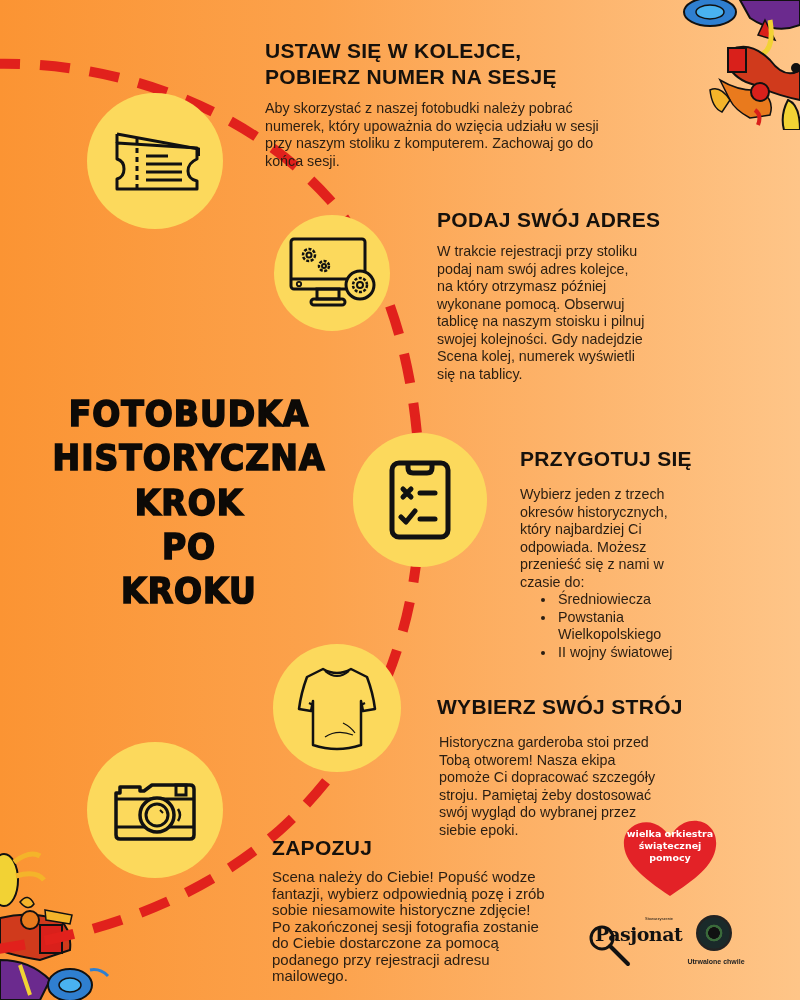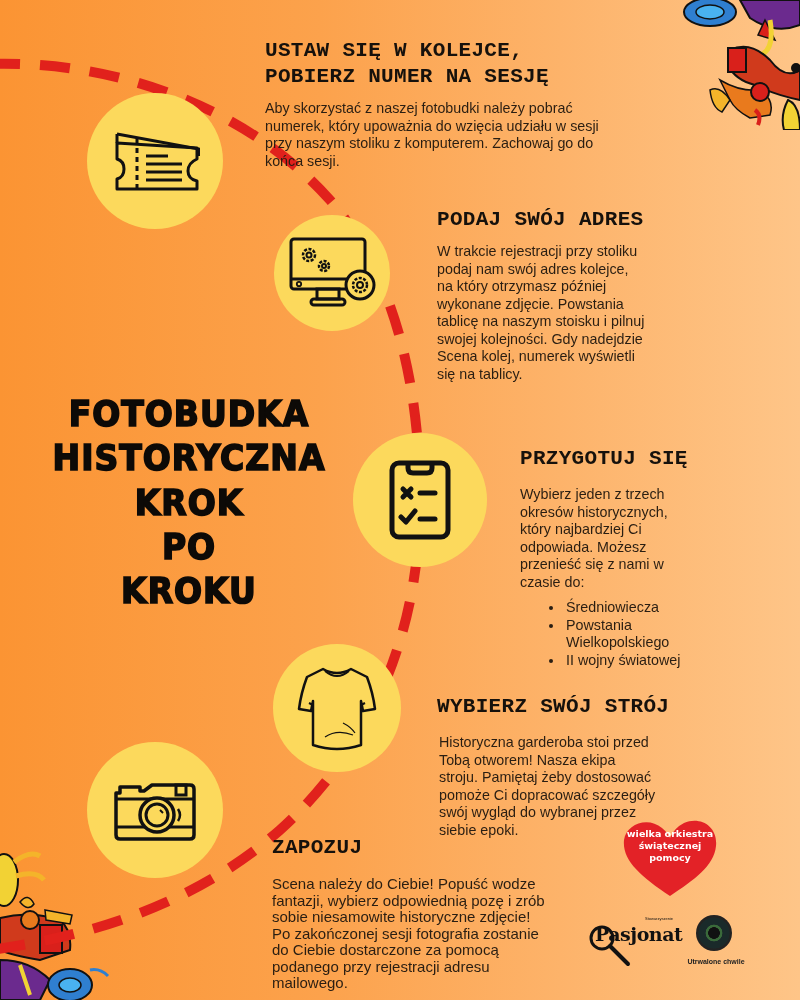--- a/index.html
+++ b/index.html
@@ -8,28 +8,28 @@
     background: linear-gradient(90deg, #fb9433 0%, #fca24c 40%, #fdb36a 70%, #fec588 100%);
     font-family: "Liberation Sans", sans-serif; color: #1b1510;
   }
   .arc { position: absolute; left: 0; top: 0; width: 800px; height: 1000px; }
   .circle {
     position: absolute; border-radius: 50%; background: #fcd95c;
     display: flex; align-items: center; justify-content: center;
   }
   .step { position: absolute; }
   .step h2 {
-    margin: 0 0 10px 0; font-family: Liberation Mono, monospace; font-weight: bold;
+    margin: 0 0 10px 0; font-family: Liberation Sans, sans-serif; font-weight: bold;
     font-size: 21px; line-height: 26px; letter-spacing: 0.3px; color: #16110c;
   }
   .step p {
     margin: 0; font-family: "Liberation Sans", sans-serif; font-size: 14.3px;
     line-height: 17.5px; color: #2a1e12;
   }
-  .step ul { margin: 8px; padding-left: 36px; font-size: 14.3px; line-height: 17.5px; color: #2a1e12; }
+  .step ul { margin: 0; padding-left: 36px; font-size: 14.3px; line-height: 17.5px; color: #2a1e12; }
   .step ul li { padding-left: 2px; }
   .title {
     position: absolute; left: 24px; top: 398px; width: 330px; text-align: center;
     font-family: "DejaVu Sans", sans-serif; font-weight: 900; font-size: 33px;
     line-height: 42px; letter-spacing: 1px; color: #0d0a07;
     -webkit-text-stroke: 1.6px #0d0a07; transform: scaleY(1.05);
   }
   .deco { position: absolute; }
   .wosp {
     position: absolute; left: 620px; top: 818px; width: 100px; height: 80px;
@@ -178,21 +178,21 @@
 </div>
 
 <div class="step" style="left:437px;top:207px;width:300px;">
   <h2>
     <div>PODAJ SWÓJ ADRES</div>
   </h2>
   <p>
     <span style="display:block">W trakcie rejestracji przy stoliku</span>
     <span style="display:block">podaj nam swój adres kolejce,</span>
     <span style="display:block">na który otrzymasz później</span>
-    <span style="display:block">wykonane zdjęcie. Powstania</span>
+    <span style="display:block">wykonane pomocą. Obserwuj</span>
     <span style="display:block">tablicę na naszym stoisku i pilnuj</span>
     <span style="display:block">swojej kolejności. Gdy nadejdzie</span>
     <span style="display:block">Scena kolej, numerek wyświetli</span>
     <span style="display:block">się na tablicy.</span>
   </p>
 </div>
 
 <div class="step" style="left:520px;top:446px;width:240px;">
   <h2 style="margin-bottom:14px">
     <div>PRZYGOTUJ SIĘ</div>
@@ -212,29 +212,29 @@
   </ul>
 </div>
 
 <div class="step" style="left:437px;top:694px;width:300px;">
   <h2 style="margin-bottom:14px">
     <div>WYBIERZ SWÓJ STRÓJ</div>
   </h2>
   <p style="padding-left:2px">
     <span style="display:block">Historyczna garderoba stoi przed</span>
     <span style="display:block">Tobą otworem! Nasza ekipa</span>
+    <span style="display:block">pomoże Ci dopracować szczegóły</span>
     <span style="display:block">stroju. Pamiętaj żeby dostosować</span>
-    <span style="display:block">pomoże Ci dopracować szczegóły</span>
     <span style="display:block">swój wygląd do wybranej przez</span>
     <span style="display:block">siebie epoki.</span>
   </p>
 </div>
 
 <div class="step" style="left:272px;top:835px;width:300px;">
-  <h2 style="margin-bottom:15px">
+  <h2 style="margin-bottom:8px">
     <div>ZAPOZUJ</div>
   </h2>
   <p style="font-size:15px;line-height:16.5px">
     <span style="display:block">Scena należy do Ciebie! Popuść wodze</span>
     <span style="display:block">fantazji, wybierz odpowiednią pozę i zrób</span>
     <span style="display:block">sobie niesamowite historyczne zdjęcie!</span>
     <span style="display:block">Po zakończonej sesji fotografia zostanie</span>
     <span style="display:block">do Ciebie dostarczone za pomocą</span>
     <span style="display:block">podanego przy rejestracji adresu</span>
     <span style="display:block">mailowego.</span>

